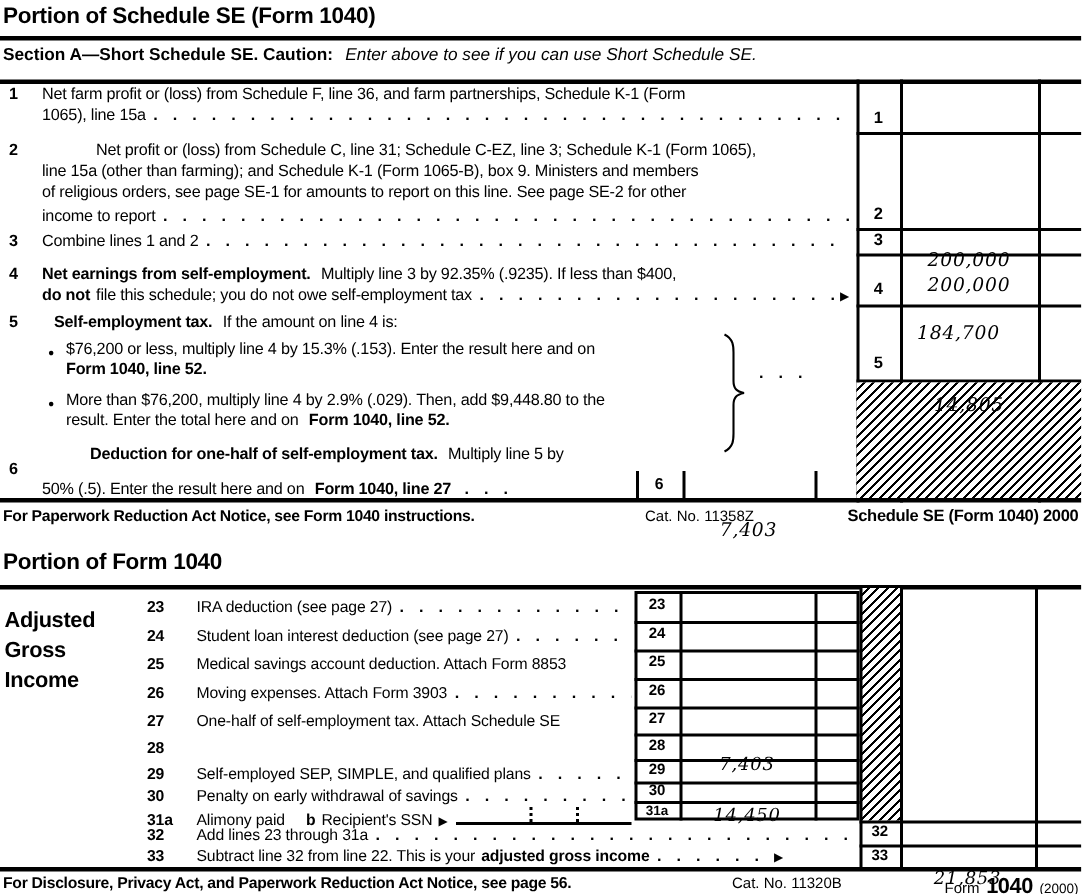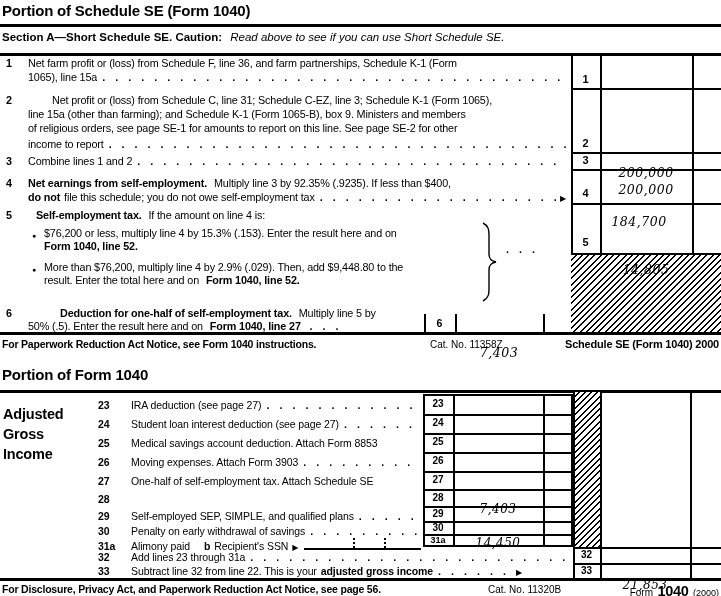--- a/index.html
+++ b/index.html
@@ -32,21 +32,21 @@
 </head>
 <body>
 
 <div class="page">
 
   <div class="abs t15" style="left:2px;top:2px;">Portion of Schedule SE (Form 1040)</div>
   <div class="abs hl" style="left:0;top:24px;width:721px;height:2.5px;"></div>
 
   <div class="abs" style="left:2px;top:31px;font-size:11.5px;white-space:nowrap;">
     <span class="b">Section A—Short Schedule SE. Caution:</span>
-    <span class="i" style="padding-left:5px;">Read above to see if you can use Short Schedule SE.</span>
+    <span class="i" style="padding-left:5px;">Enter above to see if you can use Short Schedule SE.</span>
   </div>
 
   <div class="abs hl" style="left:0;top:53px;width:721px;height:2.5px;"></div>
   <div class="abs hl" style="left:0;top:332px;width:721px;height:3px;"></div>
   <div class="abs hl" style="left:571px;top:53px;width:2px;height:282px;"></div>
   <div class="abs hl" style="left:600px;top:53px;width:1.5px;height:282px;"></div>
   <div class="abs hl" style="left:692px;top:53px;width:1.5px;height:282px;"></div>
   <div class="abs hl" style="left:571px;top:88px;width:150px;height:1.5px;"></div>
   <div class="abs hl" style="left:571px;top:152px;width:150px;height:1.5px;"></div>
   <div class="abs hl" style="left:571px;top:169px;width:150px;height:1.5px;"></div>
@@ -65,21 +65,21 @@
   <div class="val" style="left:600px;top:232px;width:92px;">14,805</div>
 
   <div class="tl b" style="left:6px;top:57px;">1</div>
   <div class="tl" style="left:28px;top:57px;">Net farm profit or (loss) from Schedule F, line 36, and farm partnerships, Schedule K-1 (Form</div>
   <div class="tl flexline" style="left:28px;top:71px;width:538px;">
     <span>1065), line 15a</span>
     <span class="dots">. . . . . . . . . . . . . . . . . . . . . . . . . . . . . . . . . . . . . . . . . . . . .</span>
   </div>
 
   <div class="tl b" style="left:6px;top:94px;">2</div>
-  <div class="tl" style="left:28px;top:94px;padding-left:24px;">Net profit or (loss) from Schedule C, line 31; Schedule C-EZ, line 3; Schedule K-1 (Form 1065),</div>
+  <div class="tl" style="left:40px;top:94px;padding-left:24px;">Net profit or (loss) from Schedule C, line 31; Schedule C-EZ, line 3; Schedule K-1 (Form 1065),</div>
   <div class="tl" style="left:28px;top:108px;">line 15a (other than farming); and Schedule K-1 (Form 1065-B), box 9. Ministers and members</div>
   <div class="tl" style="left:28px;top:122px;">of religious orders, see page SE-1 for amounts to report on this line. See page SE-2 for other</div>
   <div class="tl flexline" style="left:28px;top:138px;width:538px;">
     <span>income to report</span>
     <span class="dots">. . . . . . . . . . . . . . . . . . . . . . . . . . . . . . . . . . . . . . . . . . . . .</span>
   </div>
 
   <div class="tl b" style="left:6px;top:155px;">3</div>
   <div class="tl flexline" style="left:28px;top:155px;width:538px;">
     <span>Combine lines 1 and 2</span>
@@ -111,21 +111,21 @@
   <div class="tl" style="left:44px;top:274px;">
     <span>result. Enter the total here and on</span>
     <span class="b" style="padding-left:4px;">Form 1040, line 52.</span>
   </div>
   <svg class="abs" style="left:482px;top:221px;" width="16" height="82" viewBox="0 0 16 82">
     <path d="M1,2 C7,5 7,10 7,14 L7,33 C7,38 9,40 14,41 C9,42 7,44 7,49 L7,68 C7,72 7,77 1,80" fill="none" stroke="#000" stroke-width="1.4"></path>
   </svg>
   <div class="tl dots-fixed" style="left:500px;top:243px;">. . .</div>
 
   <div class="tl b" style="left:6px;top:307px;">6</div>
-  <div class="tl" style="left:28px;top:307px;padding-left:32px;">
+  <div class="tl" style="left:28px;top:297px;padding-left:32px;">
     <span class="b">Deduction for one-half of self-employment tax.</span>
     <span style="padding-left:4px;">Multiply line 5 by</span>
   </div>
   <div class="tl" style="left:28px;top:320px;">
     <span>50% (.5). Enter the result here and on</span>
     <span class="b" style="padding-left:4px;">Form 1040, line 27</span>
     <span class="dots-fixed">. . .</span>
   </div>
   <div class="abs hl" style="left:424px;top:314px;width:2px;height:18px;"></div>
   <div class="abs hl" style="left:455px;top:314px;width:1.5px;height:18px;"></div>

